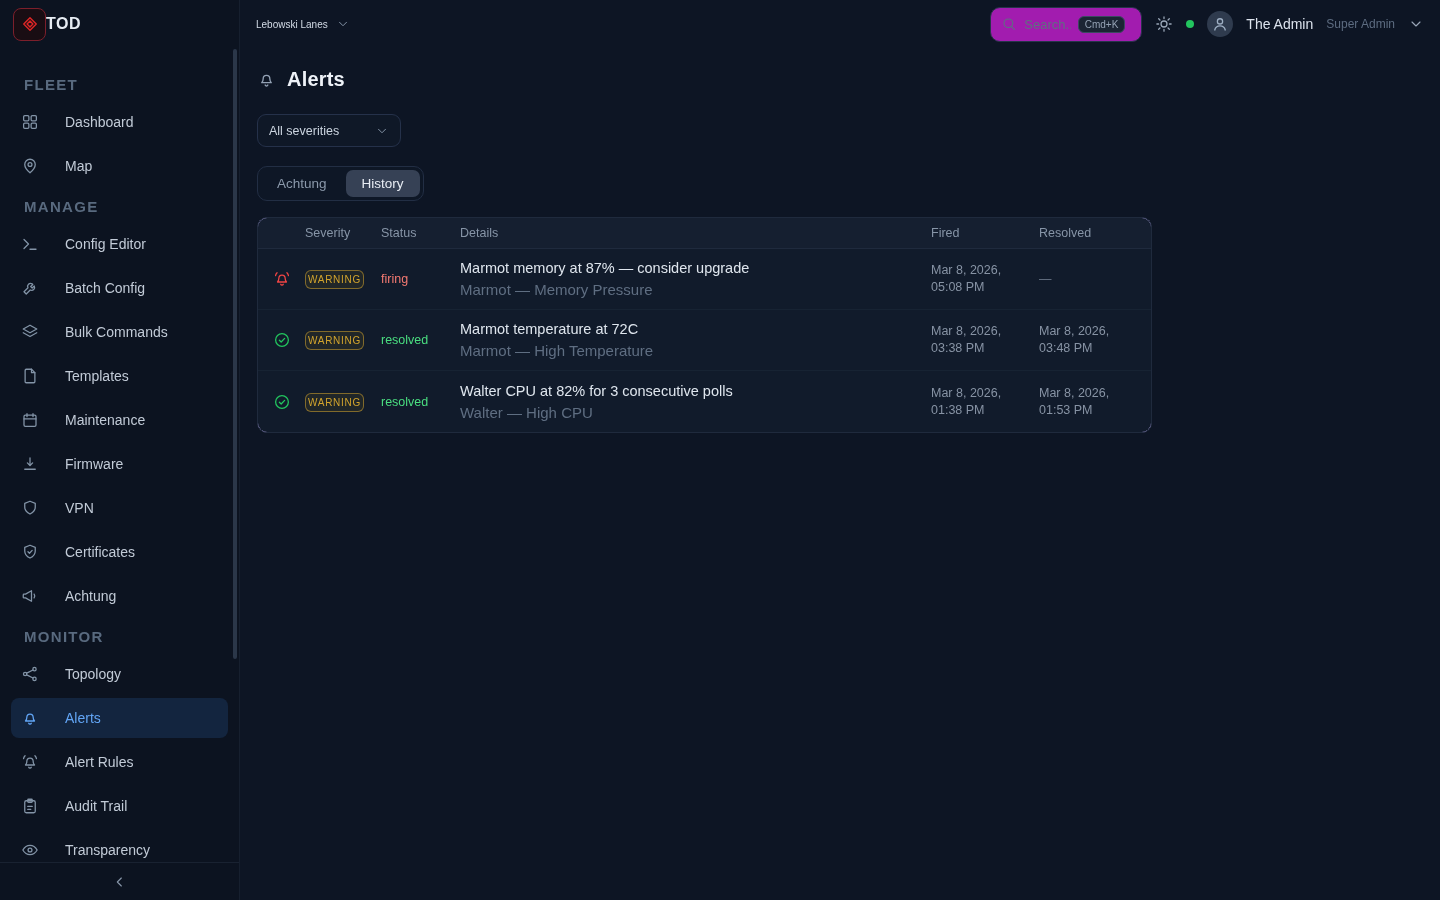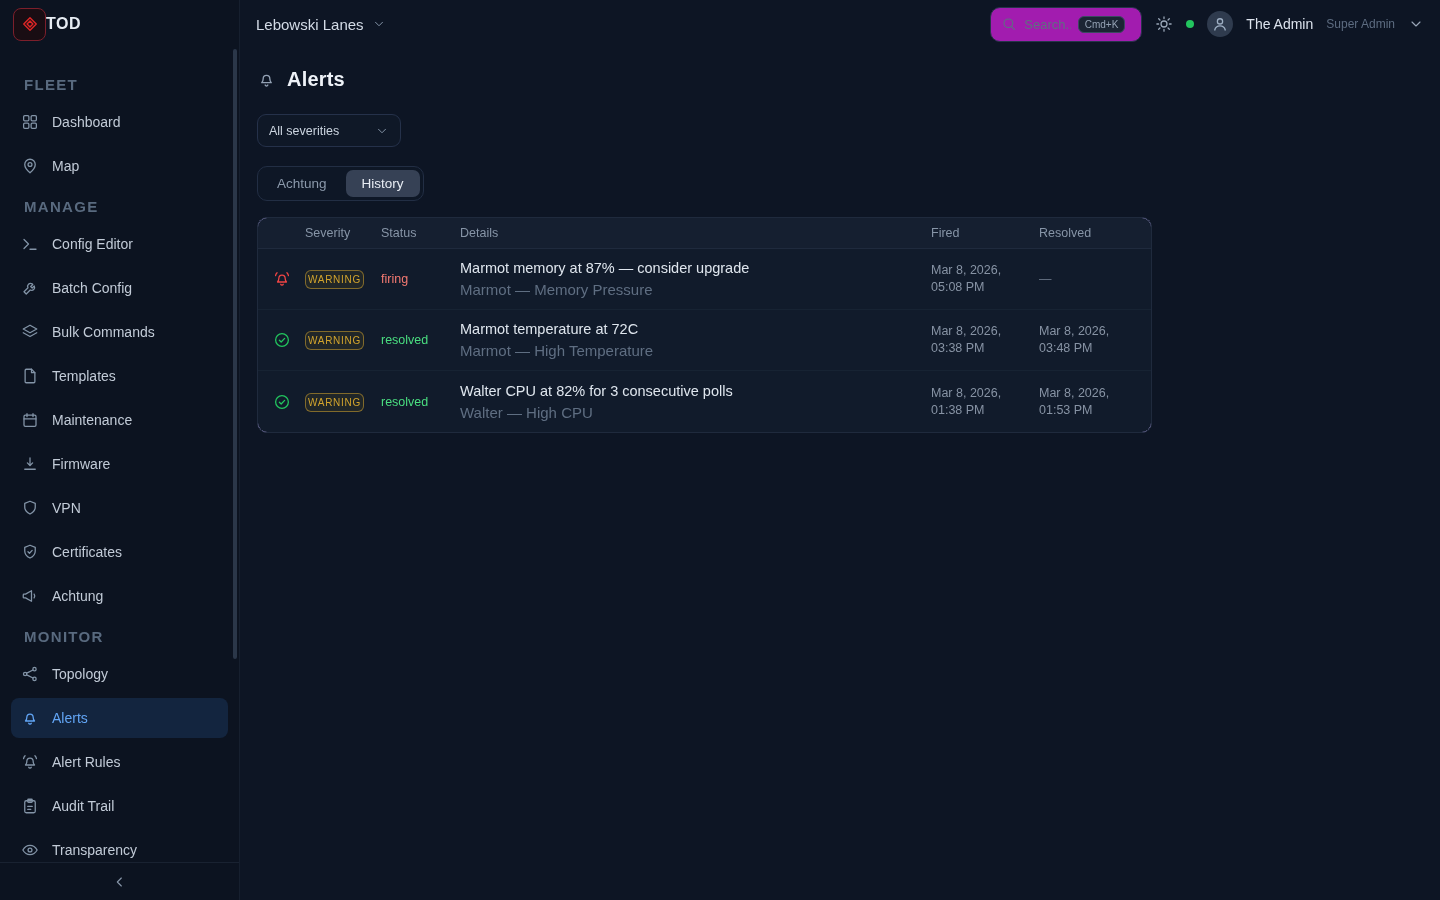--- a/index.html
+++ b/index.html
@@ -23,21 +23,21 @@
   }
   .logo-mark svg { width:20px; height:20px; display:block; }
   .logo-text { font-size:16px; font-weight:800; letter-spacing:.5px; color:#e7ecf3; }
 
   .nav { flex:1; padding:16px 11px 0 11px; overflow:hidden; }
   .nav-section-label {
     font-size:15px; font-weight:700; letter-spacing:1.3px;
     color:#596a7f; margin:12px 13px 9px;
   }
   .nav-item {
-    display:flex; align-items:center; gap:13px; height:40px; padding:0 10px;
+    display:flex; align-items:center; gap:26px; height:40px; padding:0 10px;
     border-radius:8px; font-size:14px; color:#c2cbd7; cursor:pointer; margin-bottom:4px;
   }
   .nav-item .icon { color:#8394a7; }
   .nav-item.active { background:#13253f; color:#62a5f5; }
   .nav-item.active .icon { color:#62a5f5; }
 
   .sidebar-footer {
     flex:0 0 38px; border-top:1px solid #192231;
     display:flex; align-items:center; justify-content:center;
   }
@@ -45,21 +45,21 @@
   .sidebar-scrollbar {
     position:absolute; top:49px; right:2px; width:4px; height:610px;
     background:#2b3749; border-radius:2px;
   }
 
   
   .main { flex:1; display:flex; flex-direction:column; background:#0d1524; }
   .topbar { height:48px; flex:0 0 48px; display:flex; align-items:center; justify-content:space-between; padding:0 16px; }
   .workspace-btn {
     background:none; border:none; display:flex; align-items:center; gap:8px;
-    font-family:inherit; font-size:15px; color:#d3dbe6; cursor:pointer;text-align:right;
+    font-family:inherit; font-size:10px; color:#d3dbe6; cursor:pointer;text-align:right;
   }
   .topbar-right { display:flex; align-items:center; gap:13px; }
   .search-box {
     display:flex; align-items:center; gap:7px; width:152px; height:35px;
     background:#a21caf; border:1px solid #27334a; border-radius:10px; padding:0 16px 0 10px;
     color:#5f6e82;
   }
   .search-box input {
     flex:1; min-width:0; background:transparent; border:none; outline:none;
     font-family:inherit; font-size:13px; color:#cbd5e1;

